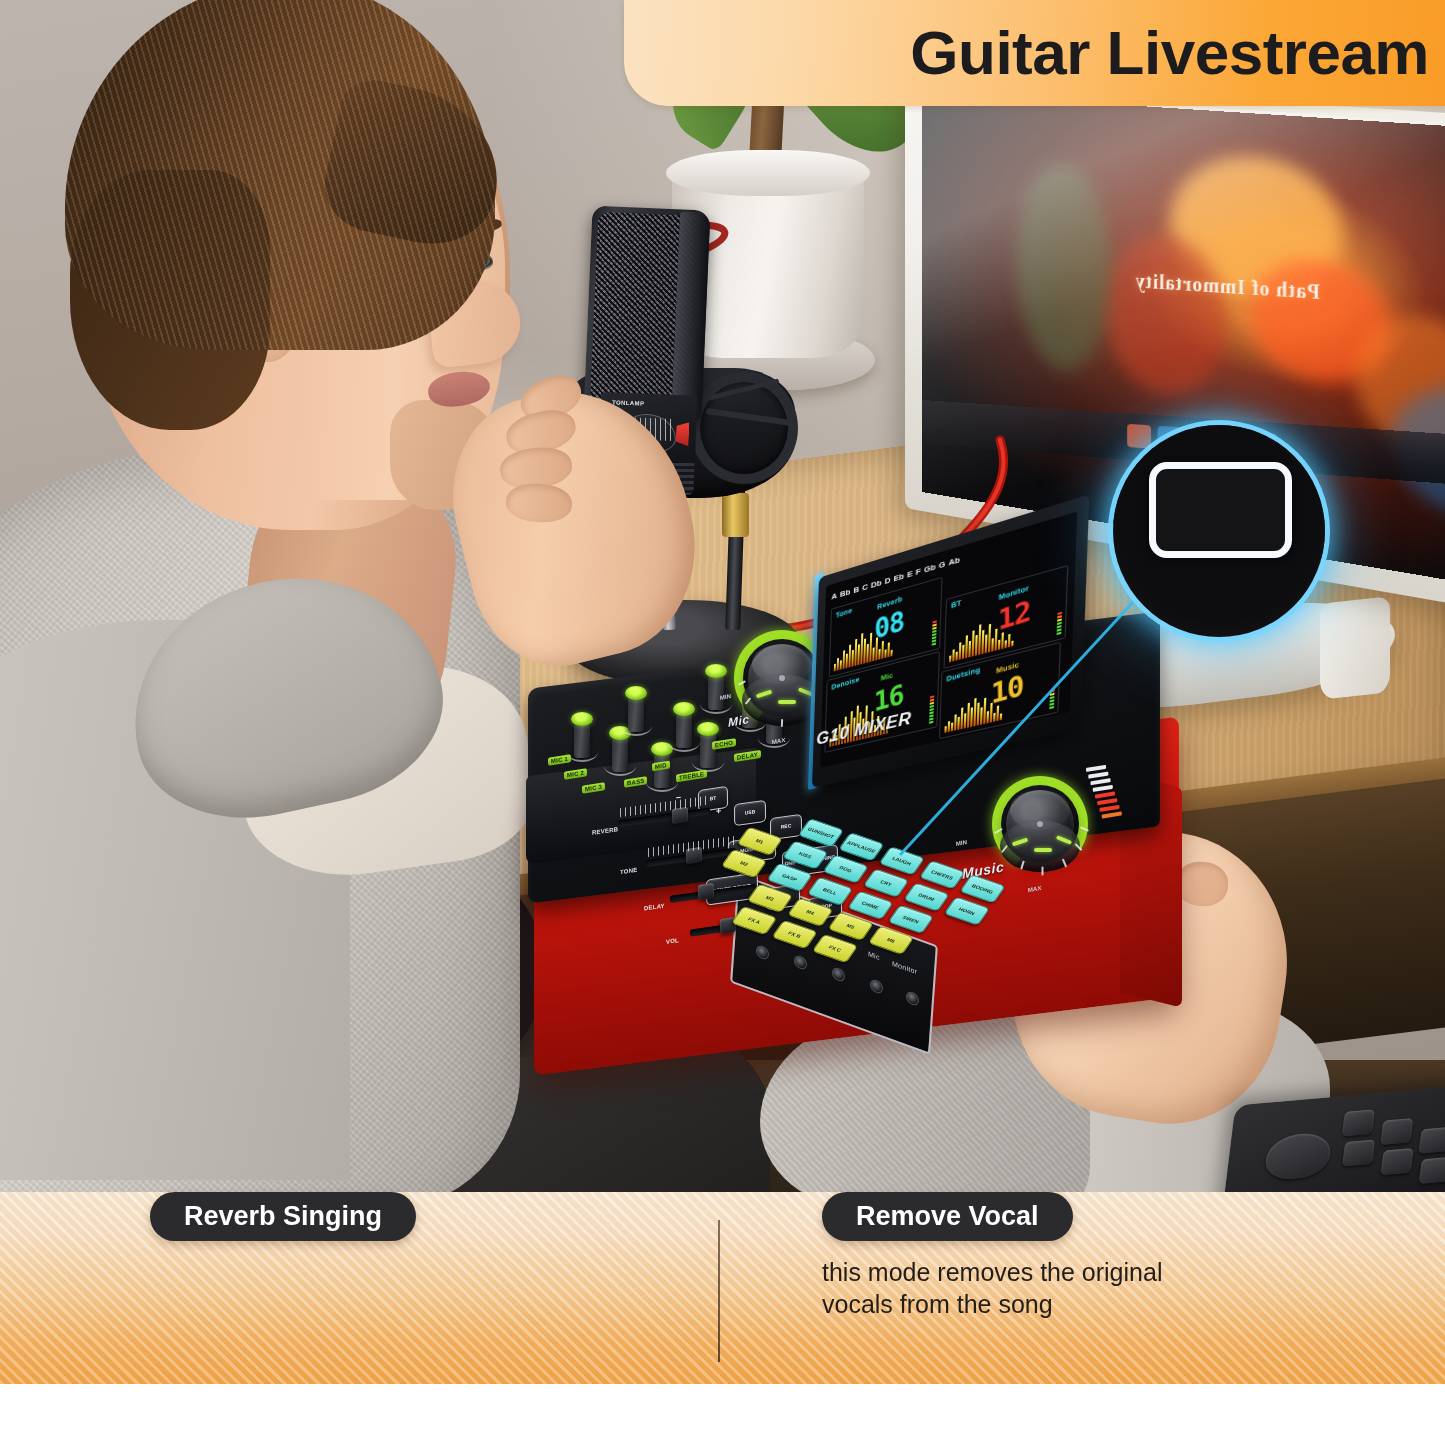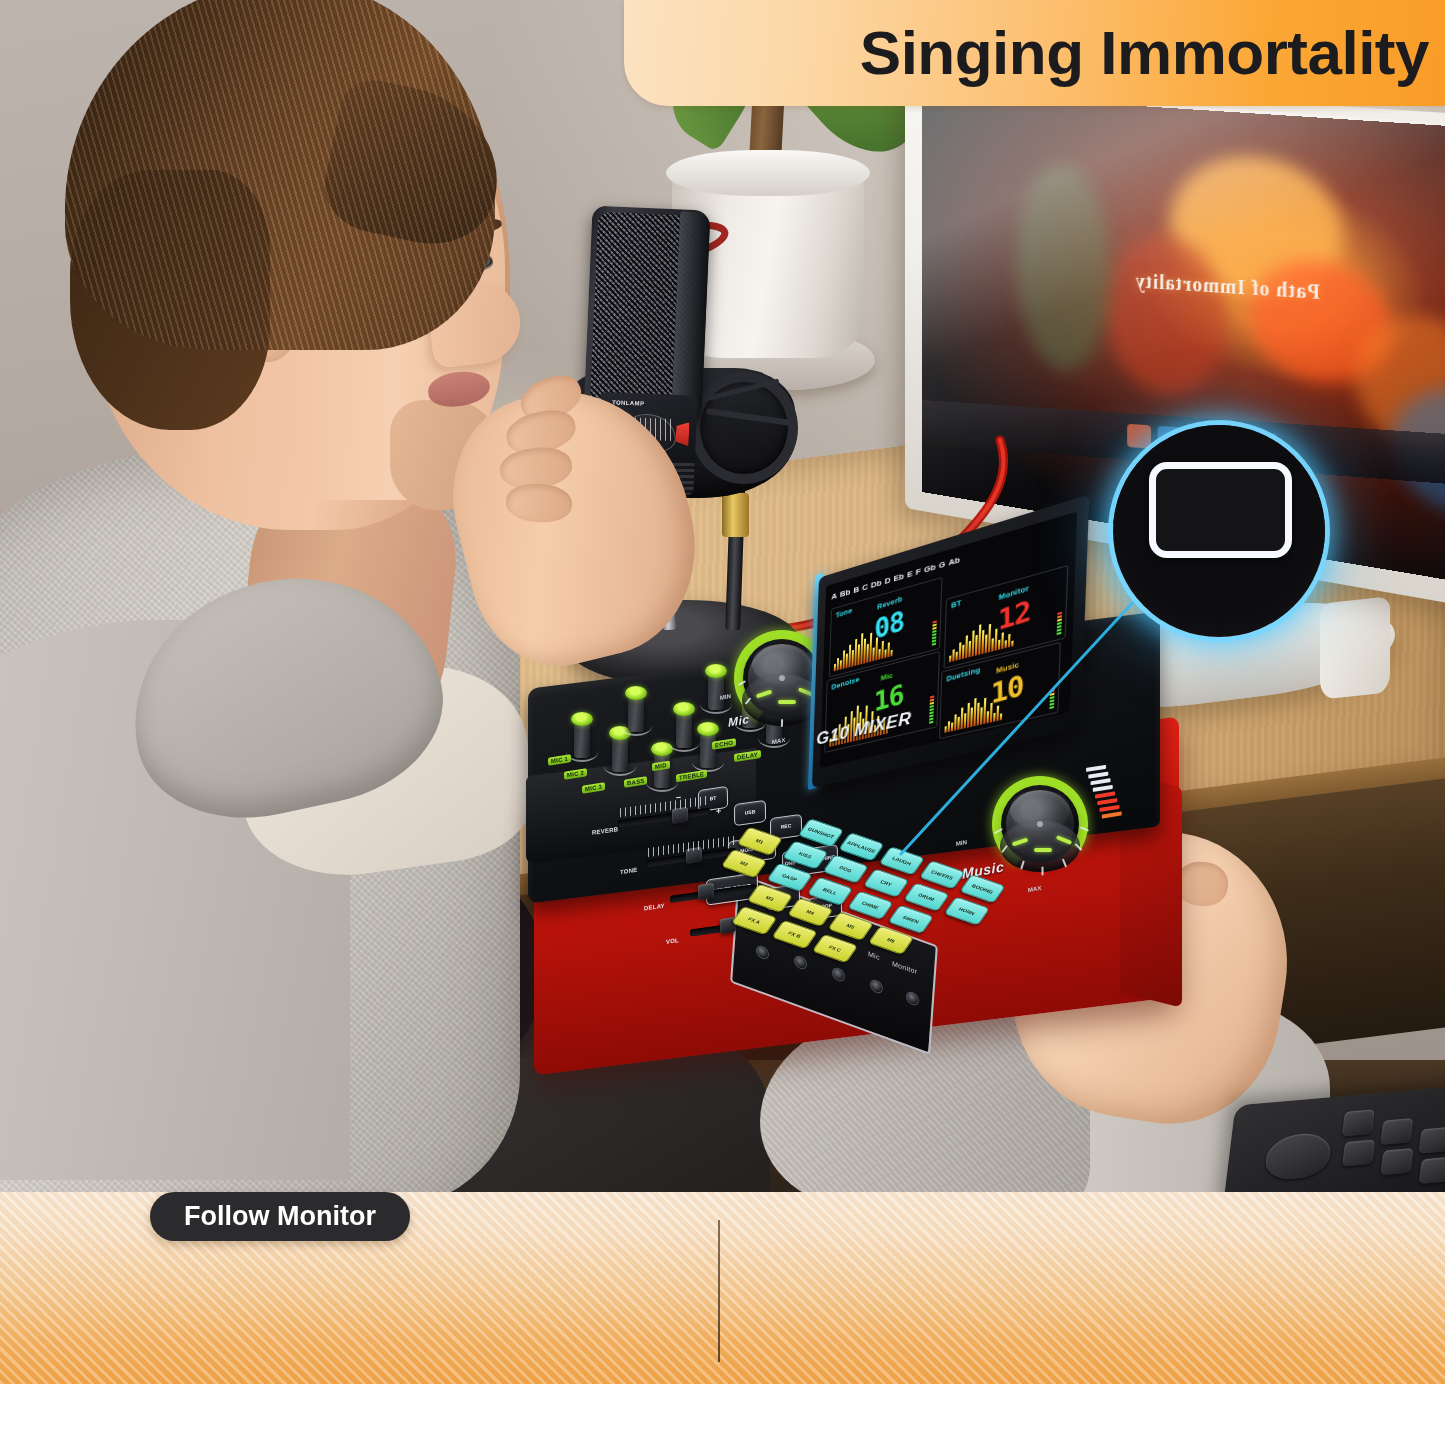--- a/index.html
+++ b/index.html
@@ -1245,29 +1245,34 @@
 
     </div>
 
     <svg id="bgmLine" viewBox="0 0 1445 1195">
       <line x1="1135" y1="600" x2="900" y2="855" stroke="#2fb7ea" stroke-width="3" opacity=".95"></line>
     </svg>
     <div id="bgmCircle"></div>
     <div id="bgmInner"></div>
 
     <div id="banner">
-      <div id="bannerTitle">Singing Immortality</div>
+      <div id="bannerTitle">Guitar Livestream</div>
     </div>
 
   </div>
 
   <div id="features">
     <div id="featuresTex"></div>
 
     <div class="featCol" style="left:150px;">
-      <div class="featPill">Follow Monitor</div>
+      <div class="featPill">Reverb Singing</div>
     </div>
 
+    <div class="featCol" style="left:822px;">
+      <div class="featPill">Remove Vocal</div>
+      <div class="featDesc">this mode removes the original
+vocals from the song</div>
+    </div>
   </div>
   <div id="featDivider"></div>
 
 
 </div>
 
 </body></html>

